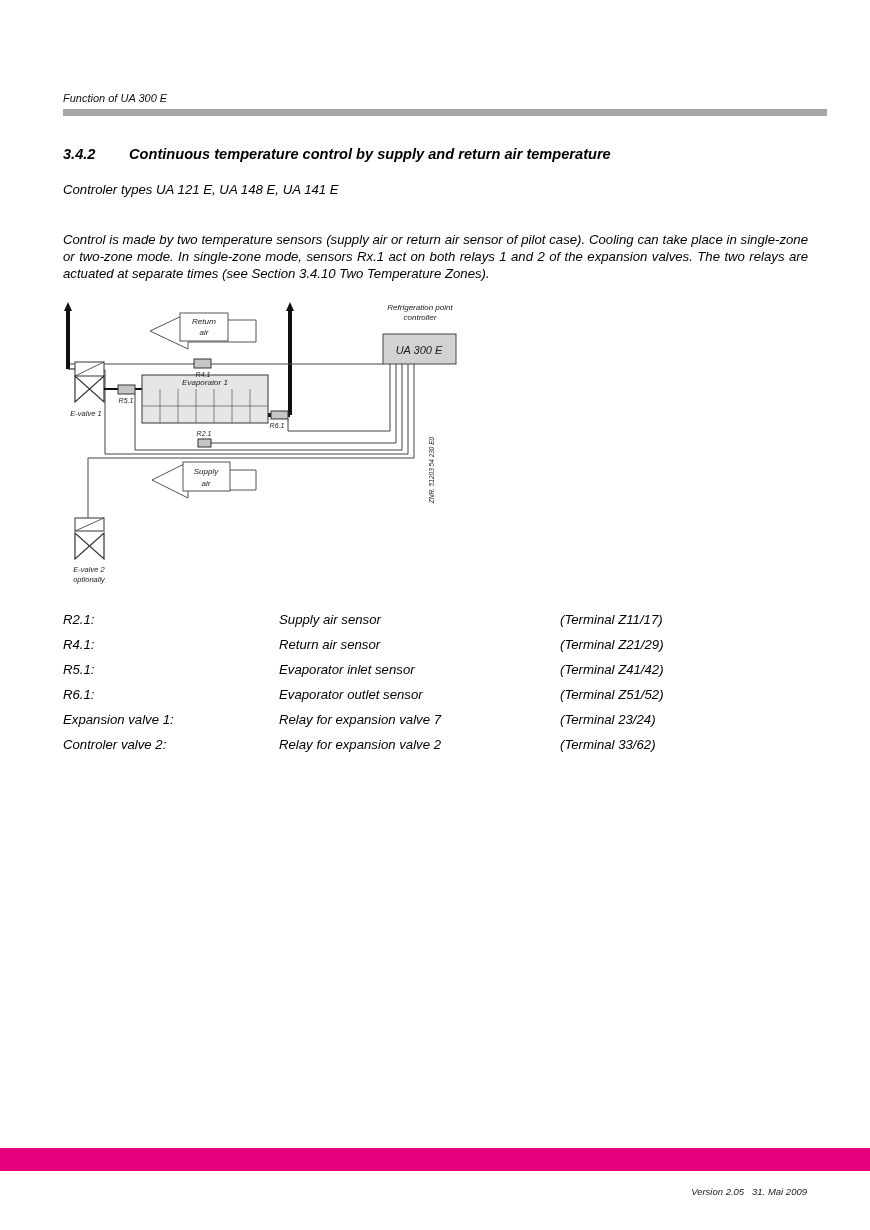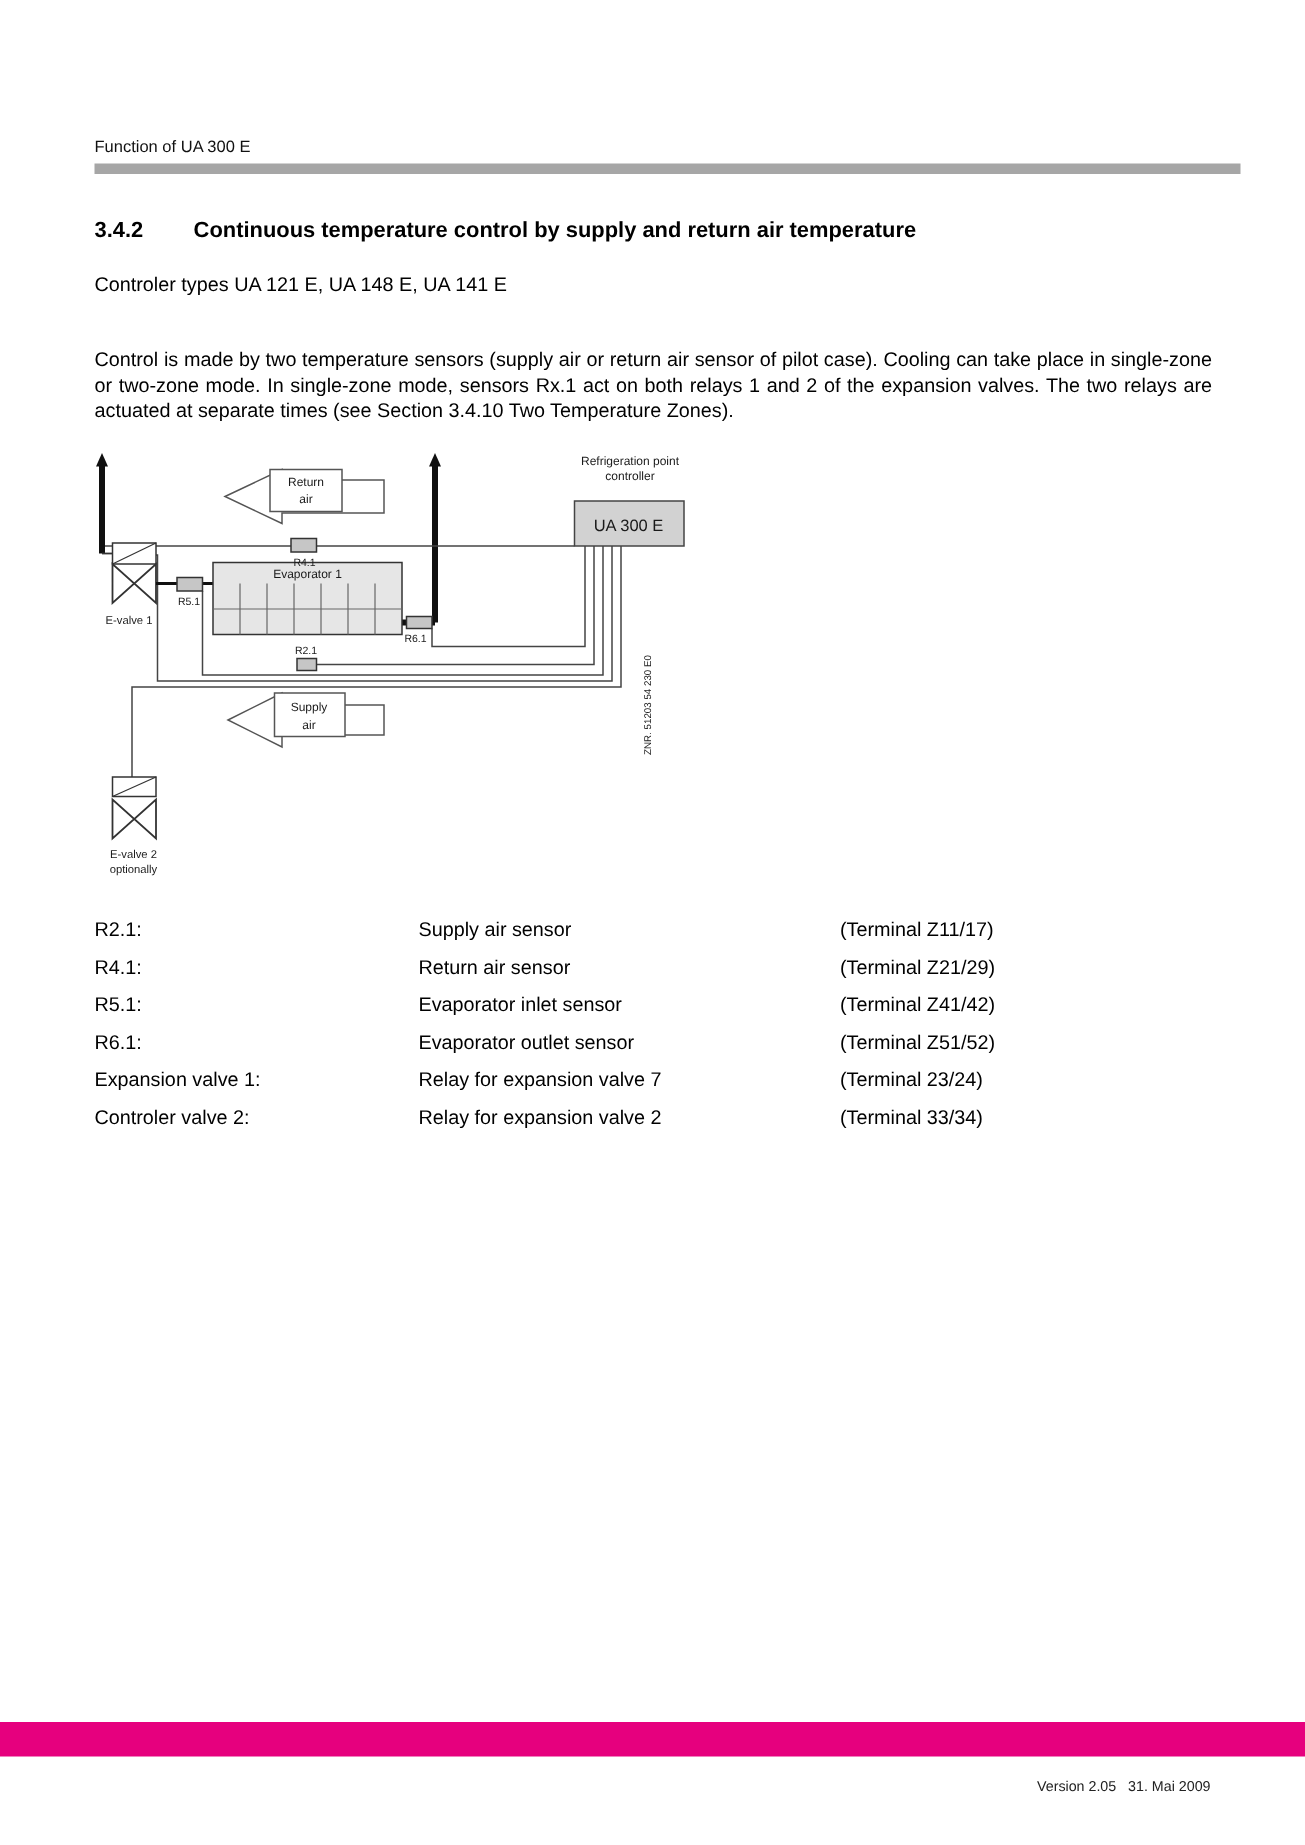--- a/index.html
+++ b/index.html
@@ -1,20 +1,20 @@
 <!DOCTYPE html>
 <html><head>
 <meta charset="utf-8">
 <style>
   * { margin:0; padding:0; box-sizing:border-box; }
   html,body { background:#ffffff; }
   .page {
     position:relative; width:870px; height:1230px; margin:0 auto;
     background:#ffffff; overflow:hidden;
-    font-family:"Liberation Sans", sans-serif; color:#000;
+    font-family:"Liberation Sans", sans-serif; color:#000;font-style:italic;
   }
   .running-head { position:absolute; left:63px; top:92px; font-size:11px; color:#111; }
   .head-rule { position:absolute; left:63px; top:109px; width:764px; height:7px; background:#a6a6a6; }
   .section-heading { position:absolute; left:63px; top:146px; font-size:14.6px; font-weight:bold; white-space:nowrap; }
   .section-heading .num { display:inline-block; width:62px; }
   .controller-types { position:absolute; left:63px; top:182px; font-size:13.2px; }
   .body-par { position:absolute; left:63px; top:231px; width:745px; font-size:13.2px; line-height:17.2px; text-align:justify; }
   .diagram { position:absolute; left:60px; top:300px; width:410px; height:295px; }
   svg text { font-family:"Liberation Sans", sans-serif; fill:#1a1a1a; }
   .legend { position:absolute; left:63px; top:612px; width:745px; font-size:13.2px; }
@@ -138,21 +138,21 @@
       <span class="c3">(Terminal Z51/52)</span>
     </div>
     <div class="legend-row">
       <span class="c1">Expansion valve 1:</span>
       <span class="c2">Relay for expansion valve 7</span>
       <span class="c3">(Terminal 23/24)</span>
     </div>
     <div class="legend-row">
       <span class="c1">Controler valve 2:</span>
       <span class="c2">Relay for expansion valve 2</span>
-      <span class="c3">(Terminal 33/34)</span>
+      <span class="c3">(Terminal 33/62)</span>
     </div>
   </div>
 
   <div class="footer-bar" style="background: rgb(230, 0, 126);"></div>
   <div class="page-num">10</div>
   <div class="version">Version 2.05   31. Mai 2009</div>
 
 </div>
 
 </body></html>

